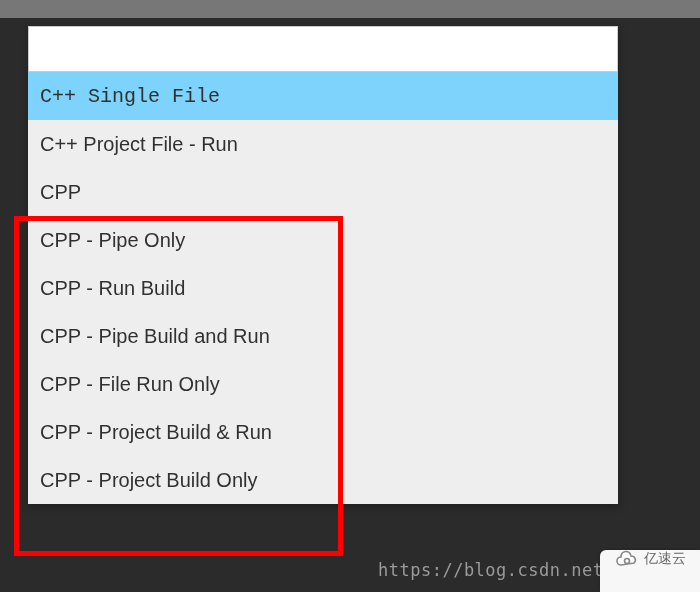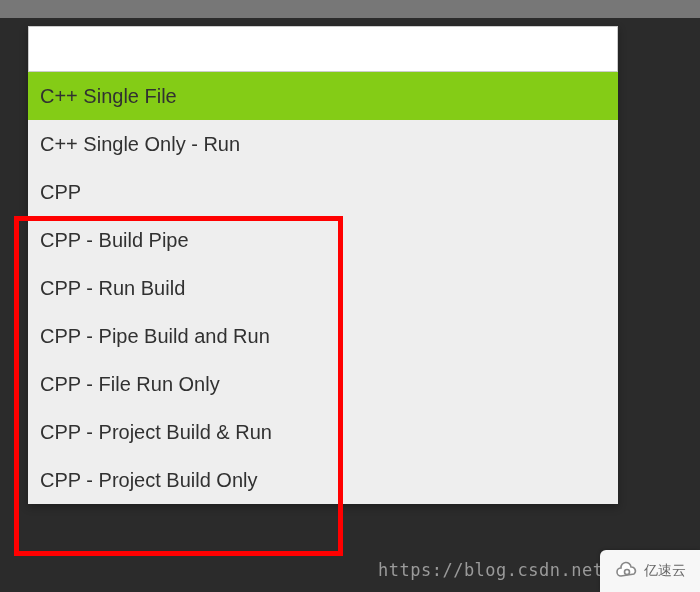--- a/index.html
+++ b/index.html
@@ -38,21 +38,22 @@
       height: 48px;
       display: flex;
       align-items: center;
       padding: 0 12px;
       font-size: 20px;
       color: #313131;
       font-weight: 300;
       cursor: pointer;
     }
     .list-item.selected {
-      background: #84cc16;
+      background: #7dd3fc;
+      font-family: Liberation Mono, monospace;
     }
     .highlight-box {
       position: absolute;
       top: 216px;
       left: 14px;
       width: 329px;
       height: 340px;
       border: 5px solid #ff0000;
       pointer-events: none;
     }
@@ -67,21 +68,20 @@
     }
     .brand-badge {
       position: absolute;
       right: 0;
       bottom: 0;
       width: 100px;
       height: 42px;
       background: #f7f7f7;
       border-top-left-radius: 6px;
       display: flex;
-      align-items: center;
       justify-content: center;
       gap: 4px;
       box-shadow: -1px -1px 3px rgba(0,0,0,0.15);
     }
     .brand-text {
       font-size: 14px;
       color: #666;
       font-family: "Microsoft YaHei", sans-serif;
     }
     .cloud-icon {
@@ -94,27 +94,27 @@
 
 <div class="top-bar"></div>
 
 <div class="dropdown-panel">
   <input type="text" class="search-input" value="" style="">
   <div id="items-container">
       <div class="list-item selected">
         <span>C++ Single File</span>
       </div>
       <div class="list-item">
-        <span>C++ Single Only - Run</span>
+        <span>C++ Project File - Run</span>
       </div>
       <div class="list-item">
         <span>CPP</span>
       </div>
       <div class="list-item">
-        <span>CPP - Build Pipe</span>
+        <span>CPP - Pipe Only</span>
       </div>
       <div class="list-item">
         <span>CPP - Run Build</span>
       </div>
       <div class="list-item">
         <span>CPP - Pipe Build and Run</span>
       </div>
       <div class="list-item">
         <span>CPP - File Run Only</span>
       </div>

